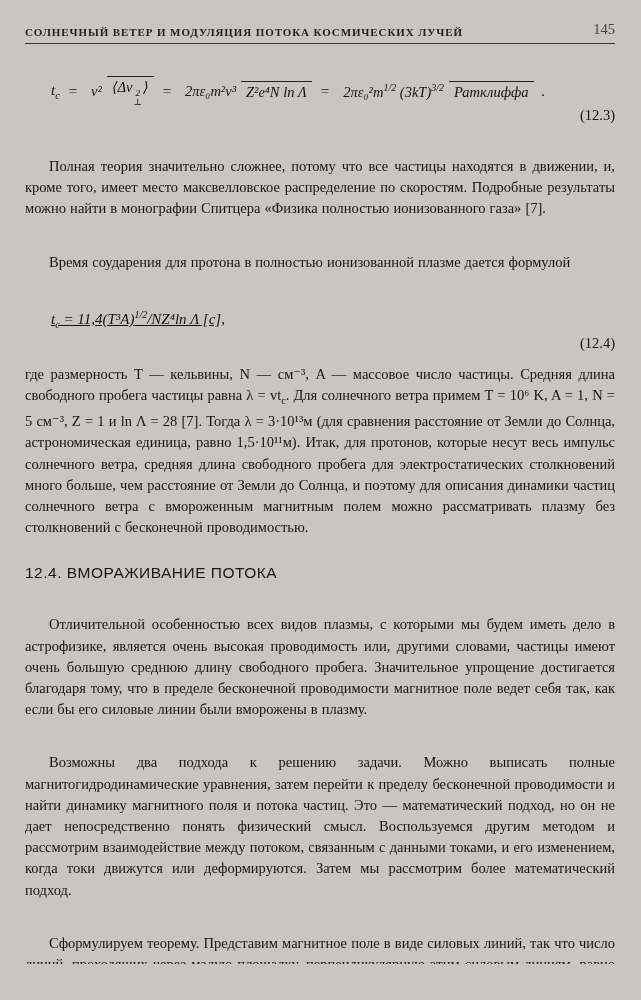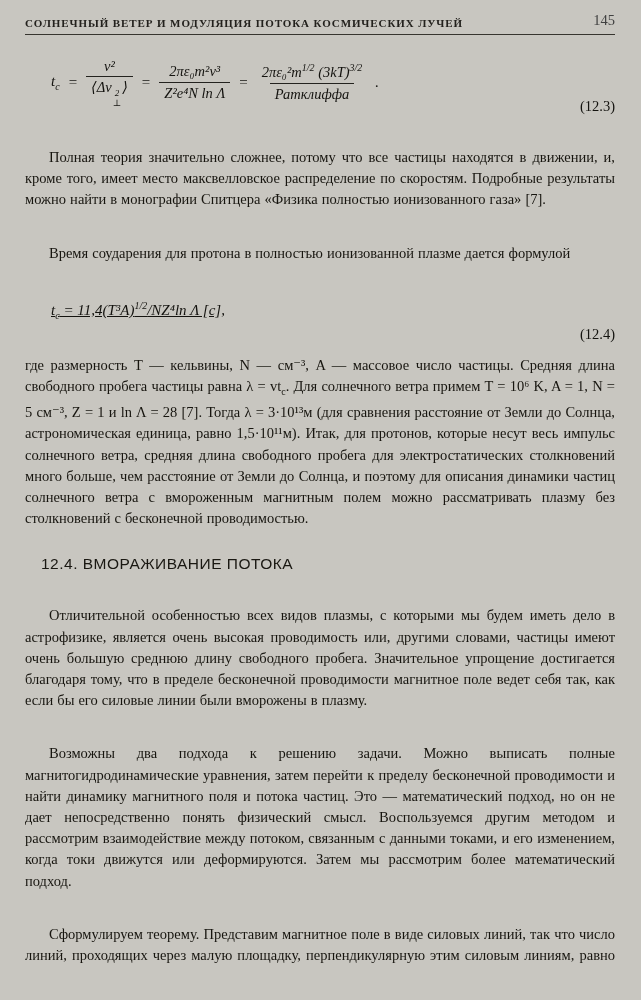--- a/index.html
+++ b/index.html
@@ -3,21 +3,21 @@
 <meta charset="utf-8">
 <style>
   * { box-sizing: border-box; margin: 0; padding: 0; }
   html, body { width: 641px; height: 1000px; }
   body {
     background: #c8c6c0;
     font-family: "Liberation Serif", "DejaVu Serif", serif;
     color: #181715;
     overflow: hidden;
   }
-  .page { width: 641px; height: 964px; padding: 12px 26px 0 25px; overflow: hidden; }
+  .page { width: 641px; height: 964px; padding: 21px 26px 0 25px; overflow: hidden; }
 
   
   .header {
     display: flex; justify-content: space-between; align-items: flex-end;
     padding-bottom: 5px; border-bottom: 1.6px solid #37352f;
   }
   .header-title {
     font-size: 11px; font-weight: bold; letter-spacing: 0.9px;
     color: #23211d;
   }
@@ -25,42 +25,42 @@
 
   
   .eq { display: flex; align-items: center; margin: 15px 0 12px; }
   .eq-body {
     flex: 1; display: flex; align-items: center; gap: 8px;
     padding-left: 26px; font-style: italic; font-size: 15px; color: #14130f;
   }
   .eq-num { font-style: normal; font-size: 14.5px; color: #14130f; margin-top: 48px; }
   .lhs { white-space: nowrap; }
   .rel { font-style: normal; padding: 0 1px; }
-  .frac { display: inline-flex; flex-direction: column; align-items: center; font-size: 14.5px; line-height: 1.3; justify-content: space-between; }
+  .frac { display: inline-flex; align-items: center; font-size: 14.5px; line-height: 1.3; justify-content: space-between; }
   .frac .num { padding: 0 5px 1px; white-space: nowrap; }
   .frac .den { border-top: 1.1px solid #23221e; padding: 1px 5px 0; white-space: nowrap; }
   sub, sup { font-size: 10px; }
   .stack {
     display: inline-flex; flex-direction: column; align-items: center;
     font-size: 9px; line-height: 1.05; vertical-align: -4px; margin: 0 1px;
   }
   .eq-linear { margin: 14px 0 12px; }
   .eq-linear .eq-body { gap: 0; text-decoration: underline; }
 
   
   .body-para {
     font-size: 14.5px; line-height: 21.2px; text-align: justify;
     color: #17150f; word-spacing: 0.4px;
   }
   .indent { text-indent: 24px; margin-top: 32px; }
 
   .section-heading {
     font-family: "Liberation Sans", "DejaVu Sans", sans-serif;
     font-size: 15.5px; font-weight: normal; letter-spacing: 0.5px;
-    color: #1a1812; margin: 26px 16px 16px;
+    color: #1a1812; margin: 26px 0 16px;
   }
 </style>
 </head>
 <body>
 
 <div class="page">
 
   <div class="header">
     <span class="header-title">СОЛНЕЧНЫЙ ВЕТЕР И МОДУЛЯЦИЯ ПОТОКА КОСМИЧЕСКИХ ЛУЧЕЙ</span>
     <span class="page-number">145</span>

